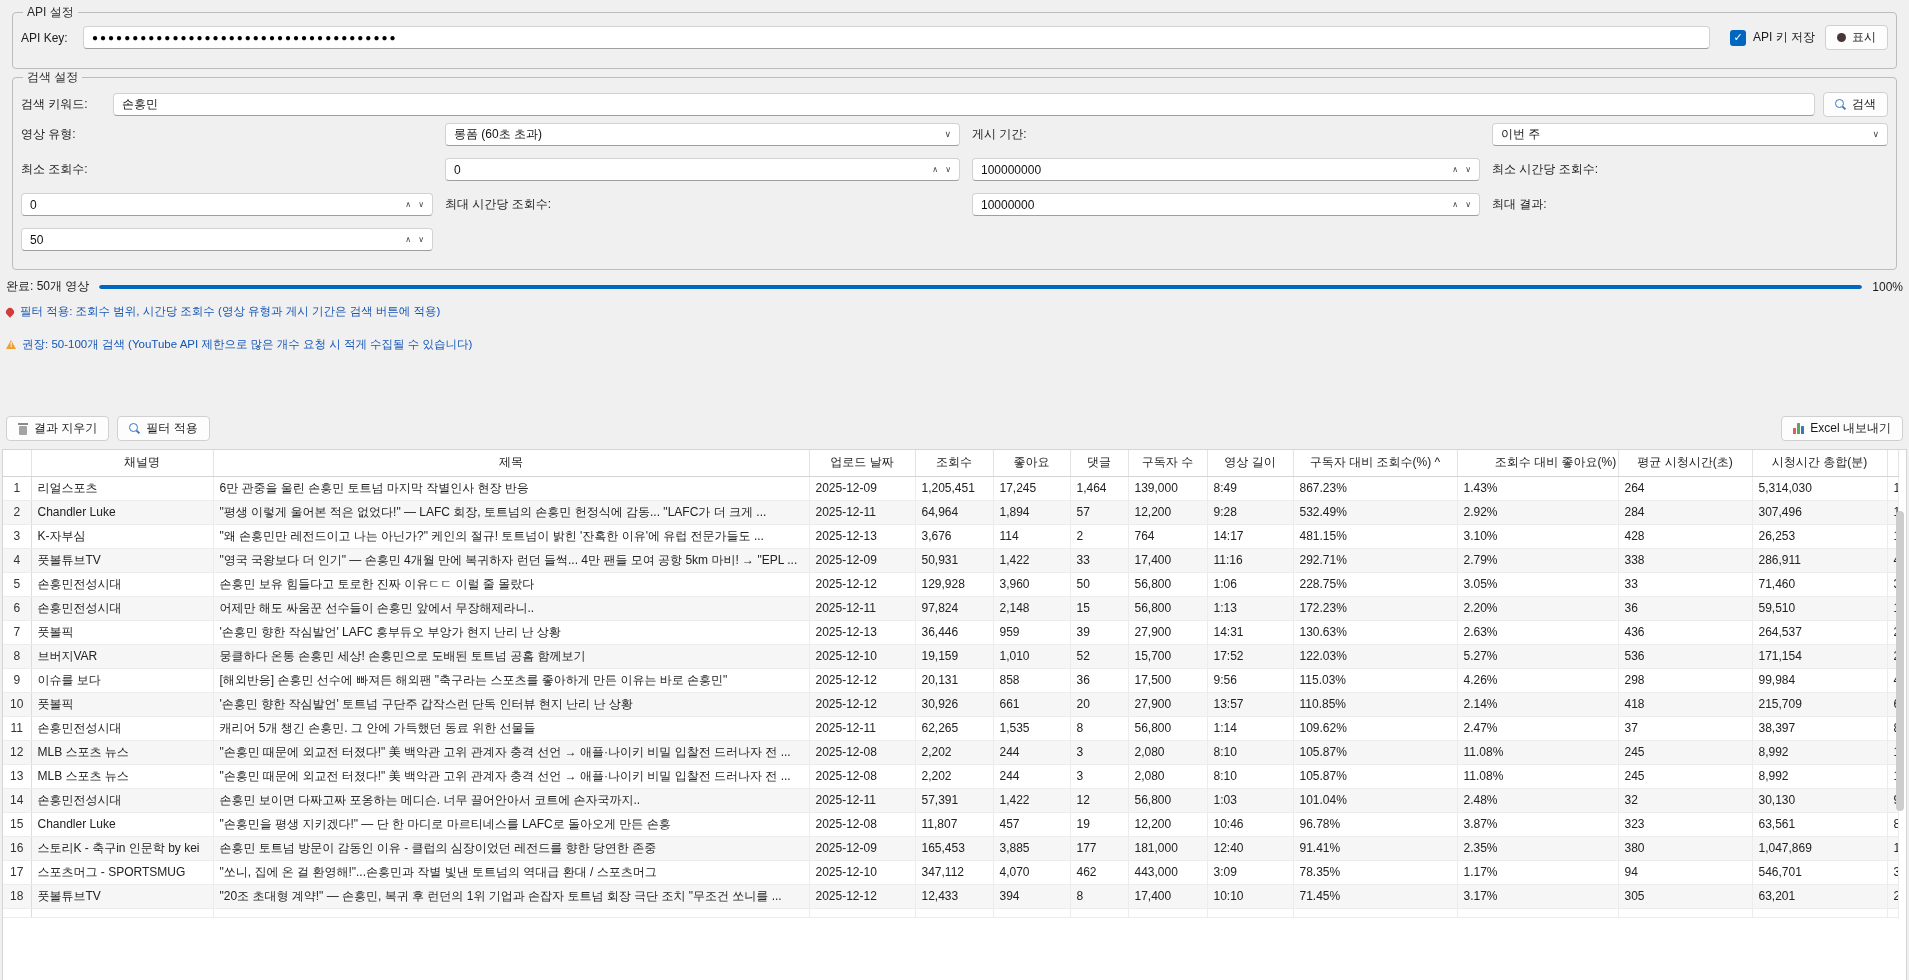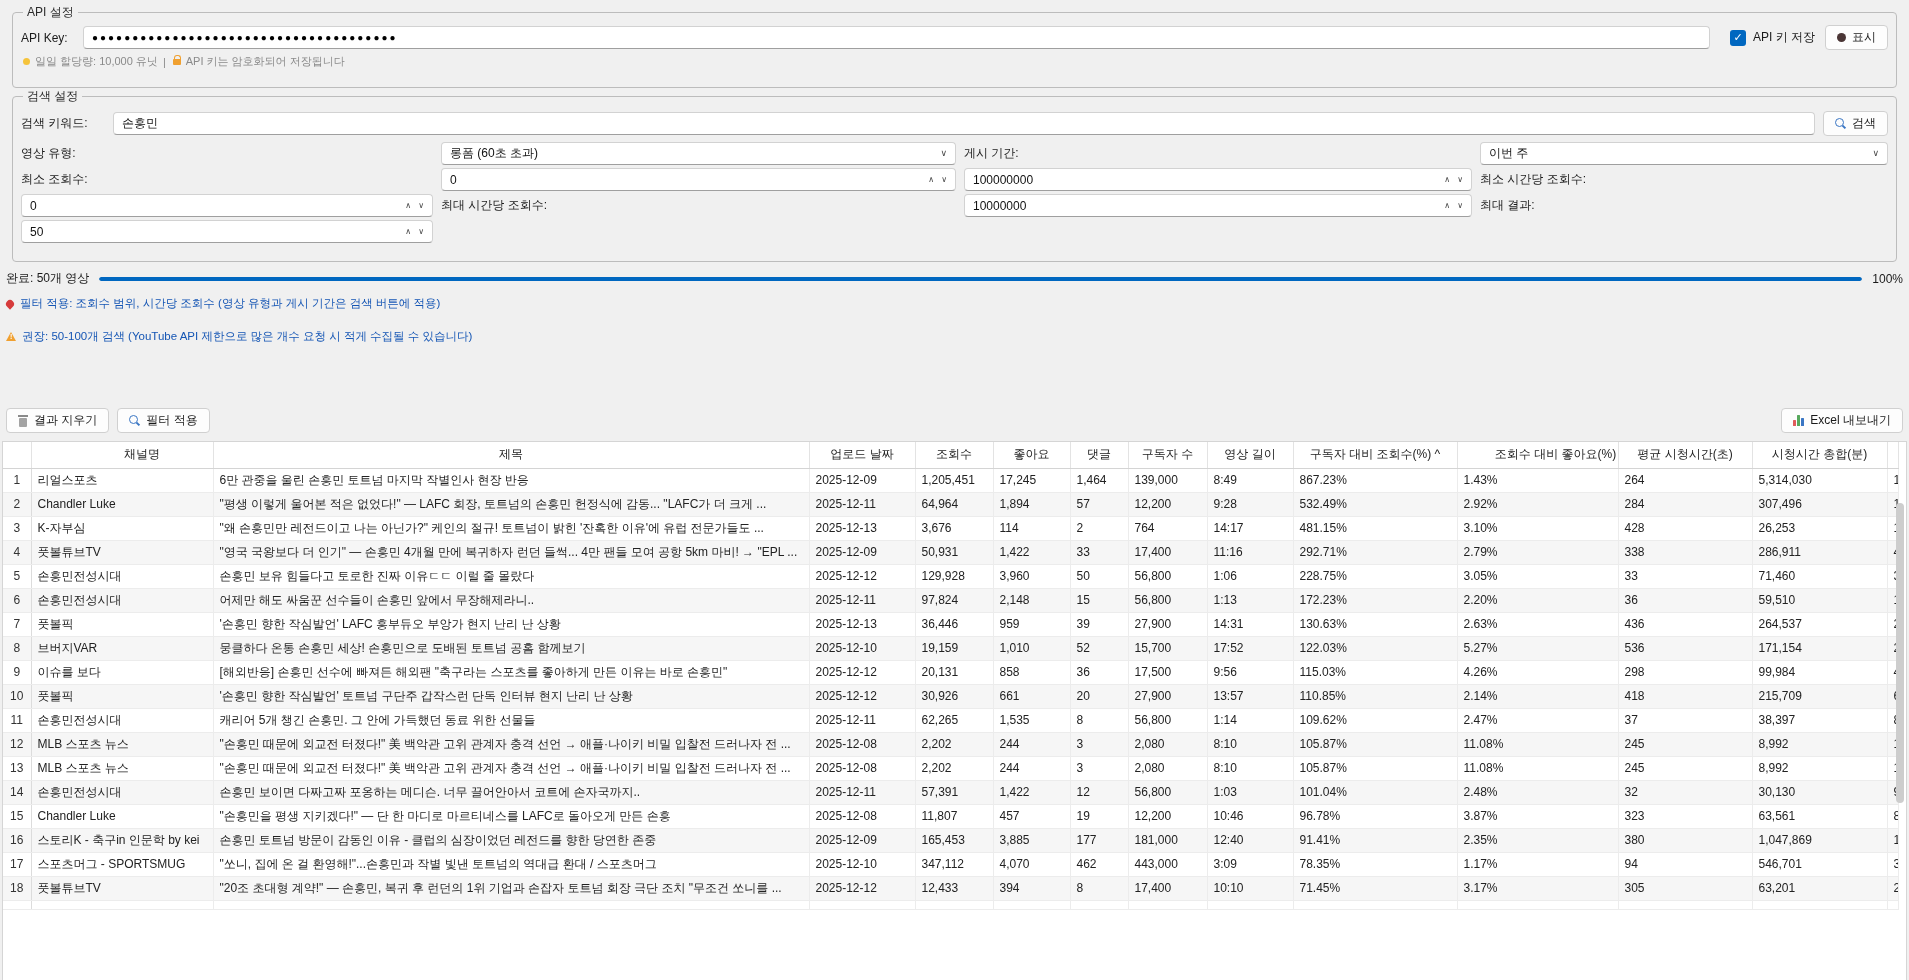--- a/index.html
+++ b/index.html
@@ -55,21 +55,21 @@
   .api-row{display:flex;align-items:center;gap:10px;margin-top:2px;}
   .api-row .lbl{width:52px;flex:0 0 auto;}
   .api-key-input{flex:1 1 auto;font-size:10px;letter-spacing:2px;color:#000;}
   .checkbox-wrap{display:flex;align-items:center;gap:7px;margin-left:10px;white-space:nowrap;}
   .quota-note{display:flex;align-items:center;gap:5px;color:#8a8a8a;font-size:11px;margin-top:4px;margin-left:2px;}
   
   .search-group{margin-top:10px;}
   .kw-row{display:flex;align-items:center;gap:8px;margin:4px 0 6px 0;}
   .kw-row .lbl{width:84px;flex:0 0 auto;}
   .kw-input{flex:1 1 auto;}
-  .grid4{display:grid;grid-template-columns:412px 515px 508px 1fr;column-gap:8px;row-gap:3px;align-items:center;}
+  .grid4{display:grid;grid-template-columns:412px 515px 508px 1fr;column-gap:8px;row-gap:3px;align-items:center;gap:12px;}
   .grid4 .lbl{padding-left:0;}
   
   .progress-row{display:flex;align-items:center;gap:10px;margin:8px 6px 0 6px;}
   .progress-track{flex:1;height:4px;background:#e4e4e4;border-radius:2px;overflow:hidden;}
   .progress-fill{height:100%;background:#0067c0;border-radius:2px;}
   .notes{margin:9px 6px 0 6px;display:flex;flex-direction:column;gap:18px;}
   .note-line{display:flex;align-items:center;gap:6px;color:#1455b4;font-size:11.5px;}
   
   .toolbar{display:flex;align-items:center;gap:8px;margin:64px 6px 8px 6px;}
   .toolbar .right{margin-left:auto;}
@@ -108,27 +108,20 @@
     <input class="text-field api-key-input" readonly="" value="●●●●●●●●●●●●●●●●●●●●●●●●●●●●●●●●●●●●●●" style="">
     <label class="checkbox-wrap">
       <span class="cb">✓</span>
       <span>API 키 저장</span>
     </label>
     <button class="btn">
       <span class="icon-eye"></span>
       <span>표시</span>
     </button>
   </div>
-  <div class="quota-note">
-    <span class="icon-bulb"></span>
-    <span>일일 할당량: 10,000 유닛</span>
-    <span>|</span>
-    <span class="icon-lock"></span>
-    <span>API 키는 암호화되어 저장됩니다</span>
-  </div>
 </fieldset>
 
 <fieldset class="group search-group">
   <legend>검색 설정</legend>
 
   <div class="kw-row">
     <span class="lbl">검색 키워드:</span>
     <input class="text-field kw-input" value="손흥민" style="">
     <button class="btn">
       <span class="icon-mag"></span>

